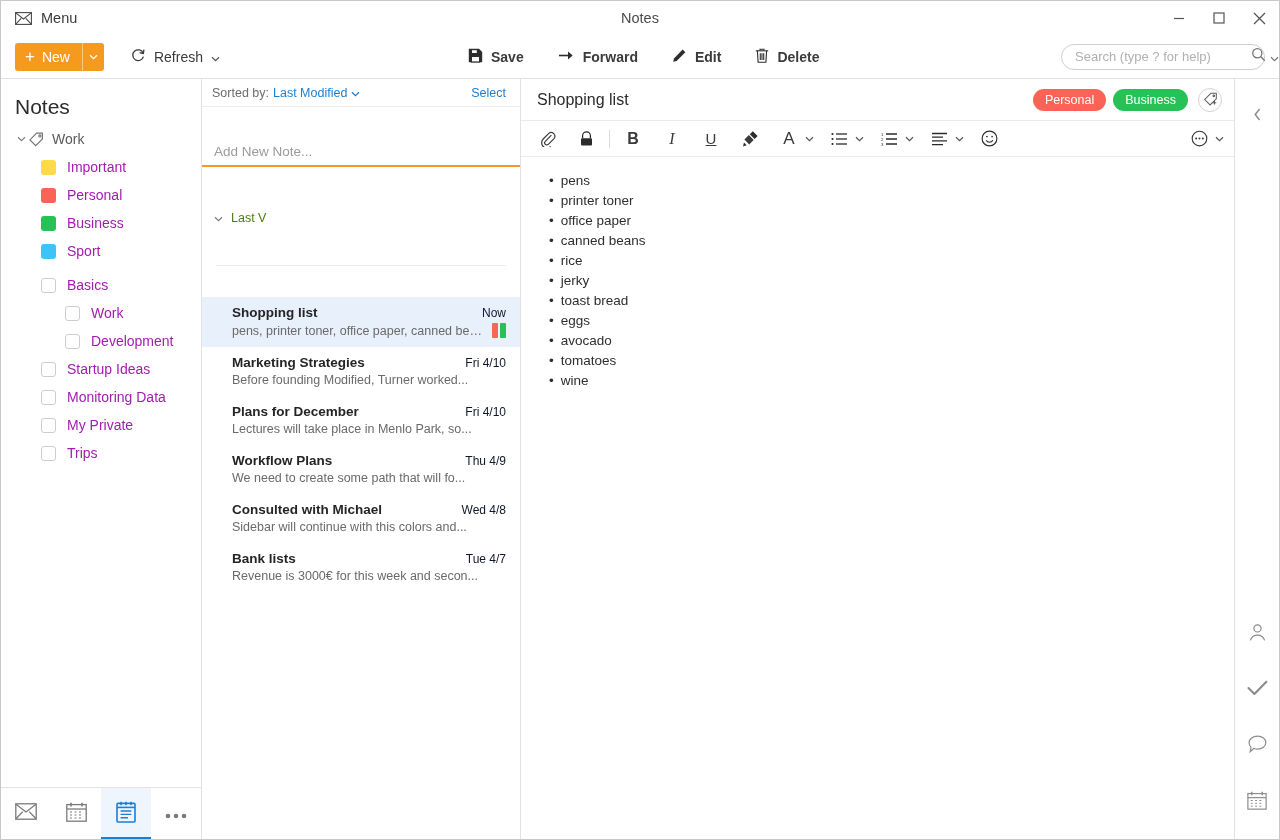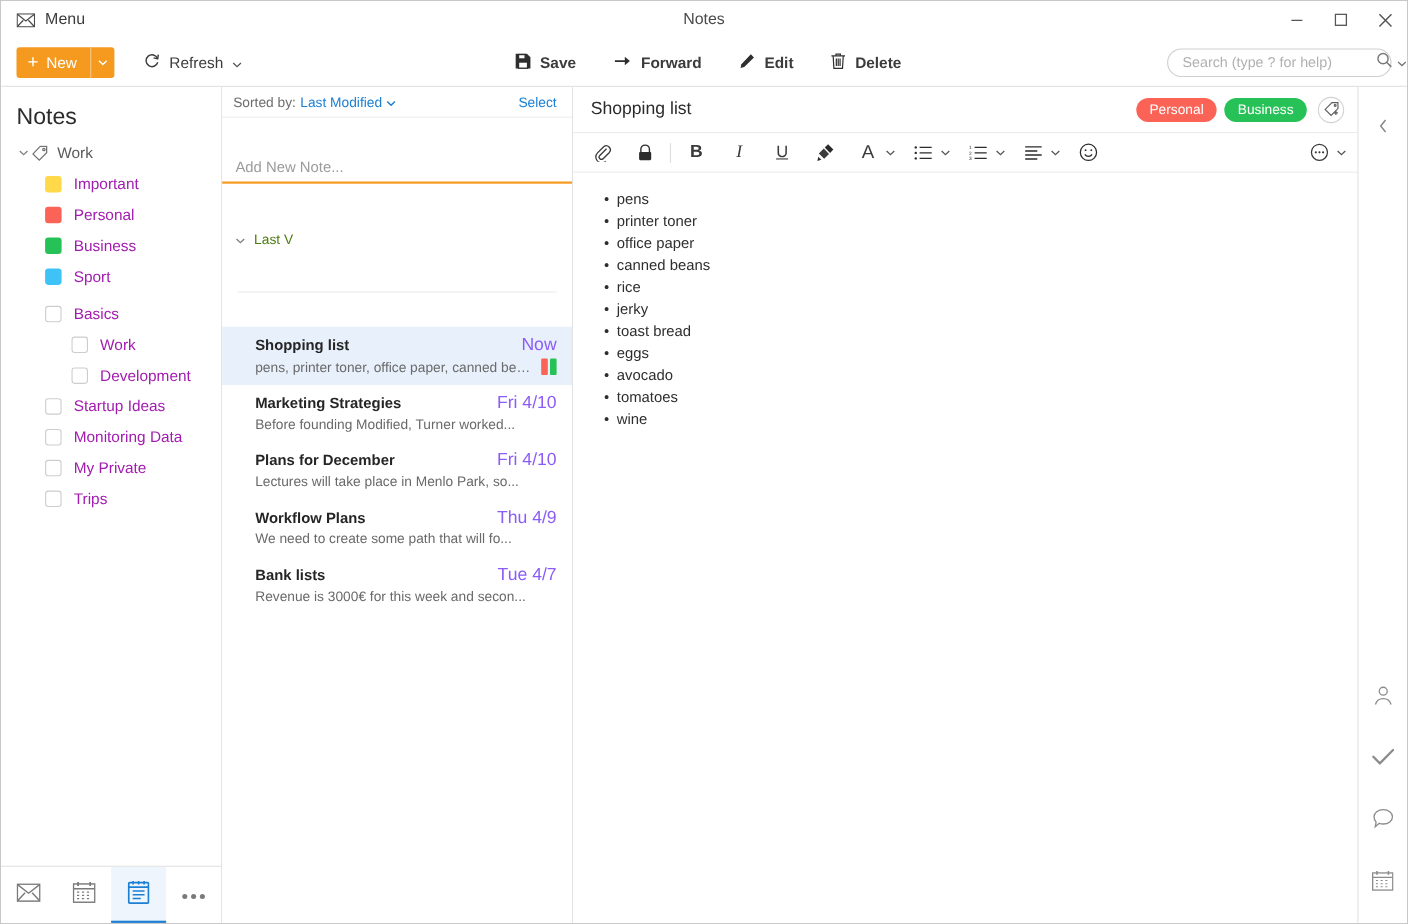--- a/index.html
+++ b/index.html
@@ -207,21 +207,21 @@
   .note-item {
     padding: 8px 14px 9px 30px;
     position: relative; cursor: default;
   }
   .note-item.selected { background: #e8f0fb; }
   .note-row1 { display: flex; align-items: baseline; }
   .note-title {
     font-size: 13.5px; font-weight: bold; color: #252525;
     white-space: nowrap; overflow: hidden; text-overflow: ellipsis;
   }
-  .note-date { margin-left: auto; font-size: 16px; color: #8b5cf6; padding-left: 10px; white-space: nowrap; }
+  .note-date { margin-left: auto; font-size: 12px; color: #0f172a; padding-left: 10px; white-space: nowrap; }
   .note-row2 { display: flex; align-items: center; margin-top: 3px; }
   .note-preview {
     font-size: 12.5px; color: #6a6a6a;
     white-space: nowrap; overflow: hidden; text-overflow: ellipsis;
     flex: 1;
   }
   .tagbars { display: flex; gap: 2px; margin-left: 8px; }
   .tagbar { width: 6px; height: 15px; border-radius: 1px; }
 
   
@@ -601,20 +601,29 @@
         <div class="note-item">
           <div class="note-row1">
             <span class="note-title">Workflow Plans</span>
             <span class="note-date">Thu 4/9</span>
           </div>
           <div class="note-row2">
             <span class="note-preview">We need to create some path that will fo...</span>
           </div>
         </div>
 
+        <div class="note-item">
+          <div class="note-row1">
+            <span class="note-title">Consulted with Michael</span>
+            <span class="note-date">Wed 4/8</span>
+          </div>
+          <div class="note-row2">
+            <span class="note-preview">Sidebar will continue with this colors and...</span>
+          </div>
+        </div>
 
         <div class="note-item">
           <div class="note-row1">
             <span class="note-title">Bank lists</span>
             <span class="note-date">Tue 4/7</span>
           </div>
           <div class="note-row2">
             <span class="note-preview">Revenue is 3000€ for this week and secon...</span>
           </div>
         </div>

